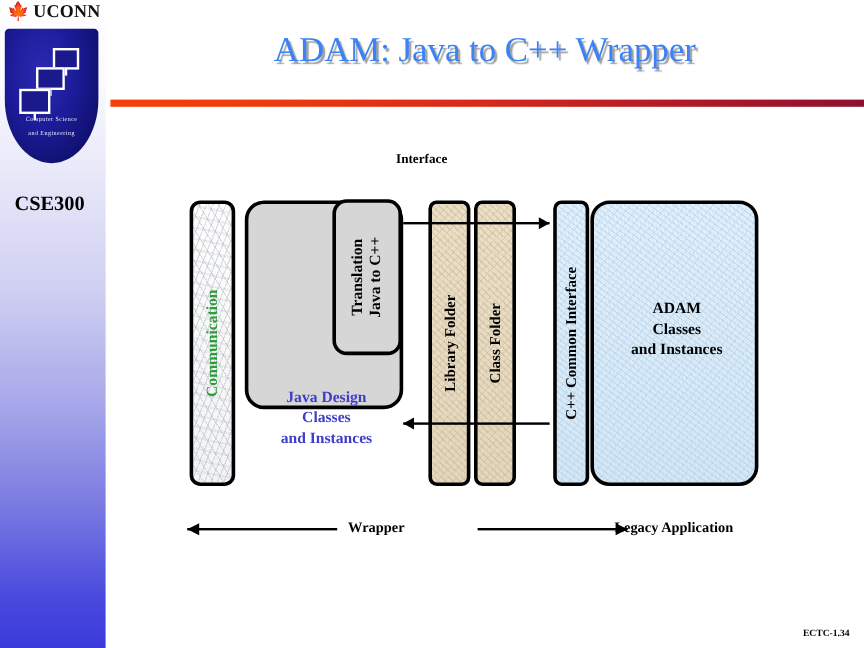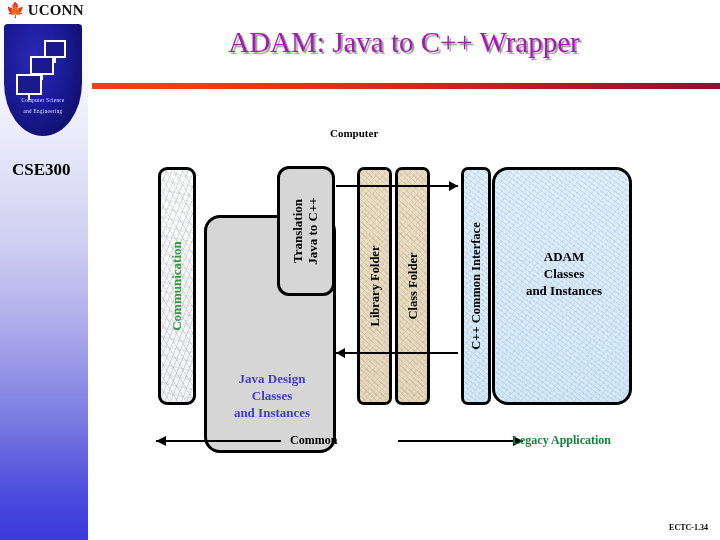--- a/index.html
+++ b/index.html
@@ -95,21 +95,21 @@
   #shield .arctext .a2 { display:block; margin-top: 6px; font-size: 5px; }
 
   
   #title {
     position: absolute;
     left: 88px; top: 26px;
     width: 632px;
     text-align: center;
     font-family: "Liberation Serif", serif;
     font-size: 29px;
-    color: #a21caf;
+    color: #3b82f6;
     text-shadow: 2px 2px 1px rgba(140,140,140,.85);
     white-space: nowrap;
   }
 
   
   #rule {
     position: absolute;
     left: 92px; top: 83px;
     width: 628px; height: 6px;
     background: linear-gradient(to right, #F4400A 0%, #EF3C0C 18%, #D82A1B 48%, #B01A26 76%, #8E1030 100%);
@@ -183,21 +183,21 @@
       repeating-linear-gradient(37deg, rgba(160,195,225,.38) 0px, rgba(160,195,225,.38) 1px, rgba(255,255,255,0) 1px, rgba(255,255,255,0) 4px),
       repeating-linear-gradient(128deg, rgba(178,208,233,.36) 0px, rgba(178,208,233,.36) 1px, rgba(255,255,255,0) 1px, rgba(255,255,255,0) 6px),
       repeating-linear-gradient(75deg, rgba(200,222,240,.30) 0px, rgba(200,222,240,.30) 1px, rgba(255,255,255,0) 1px, rgba(255,255,255,0) 3px),
       linear-gradient(#e2f0fb, #d4e7f6);
   }
 
   
   #box-communication { left:158px; top:167px; width:38px; height:238px; border-radius:9px; }
   #box-communication .vtext { font-size:13px; color:#2E9B3C; }
 
-  #box-javadesign { left:204px; top:167px; width:132px; height:238px; border-radius:16px;margin-top:48px; }
+  #box-javadesign { left:204px; top:167px; width:132px; height:174px; border-radius:16px; }
   #box-javadesign .htext { top:152px; font-size:13px; color:#3E3EC8; }
 
   #box-translation { left:277px; top:166px; width:58px; height:130px; border-radius:12px; z-index:3; }
   #box-translation .vtext { font-size:13px; color:#000; }
 
   #box-libfolder { left:357px; top:167px; width:35px; height:238px; border-radius:7px; }
   #box-libfolder .vtext { font-size:12.5px; color:#000; }
 
   #box-classfolder { left:395px; top:167px; width:35px; height:238px; border-radius:7px; }
   #box-classfolder .vtext { font-size:12.5px; color:#000; }
@@ -233,21 +233,21 @@
     transform: translateY(-50%);
   }
 
   #span-legacy { position:absolute; left:398px; top:440px; width:125px; }
   #span-legacy .shaft { position:absolute; left:0; top:0; width:125px; height:2px; background:#000; }
   #span-legacy .head { position:absolute; right:0; top:-4px; width:0; height:0;
       border-left:10px solid #000; border-top:5px solid transparent; border-bottom:5px solid transparent; }
 
   #label-legacy {
     position:absolute; left:512px; top:440px;
-    font-family:"Liberation Serif", serif; font-size:12px; font-weight:bold; color:#15803d;
+    font-family:"Liberation Serif", serif; font-size:12px; font-weight:bold; color:#000000;
     transform: translateY(-50%);
   }
 
   
   #footer {
     position:absolute; right:12px; bottom:8px;
     font-family:"Liberation Serif", serif;
     font-size:8px; font-weight:bold; color:#000;
   }
 </style>
@@ -267,21 +267,21 @@
   <div class="mon m3"></div>
   <div class="arctext">
     <span>Computer Science</span>
     <span class="a2">and Engineering</span>
   </div>
 </div>
 
 <div id="title">ADAM: Java to C++ Wrapper</div>
 <div id="rule"></div>
 
-<div id="twinpeaks">Computer</div>
+<div id="twinpeaks">Interface</div>
 <div id="cse300">CSE300</div>
 
 <div class="box tex-marble" id="box-communication">
   <div class="vtext">Communication</div>
 </div>
 
 <div class="box tex-gray" id="box-javadesign">
   <div class="htext">
     <div>Java Design</div>
     <div>Classes</div>
@@ -323,21 +323,21 @@
 
 <div class="conn left" id="conn-bottom">
   <div class="shaft"></div>
   <div class="head"></div>
 </div>
 
 <div id="span-wrapper">
   <div class="shaft"></div>
   <div class="head"></div>
 </div>
-<div id="label-wrapper">Common</div>
+<div id="label-wrapper">Wrapper</div>
 
 <div id="span-legacy">
   <div class="shaft"></div>
   <div class="head"></div>
 </div>
 <div id="label-legacy">Legacy Application</div>
 
 <div id="footer">ECTC-1.34</div>
 
 </body></html>

